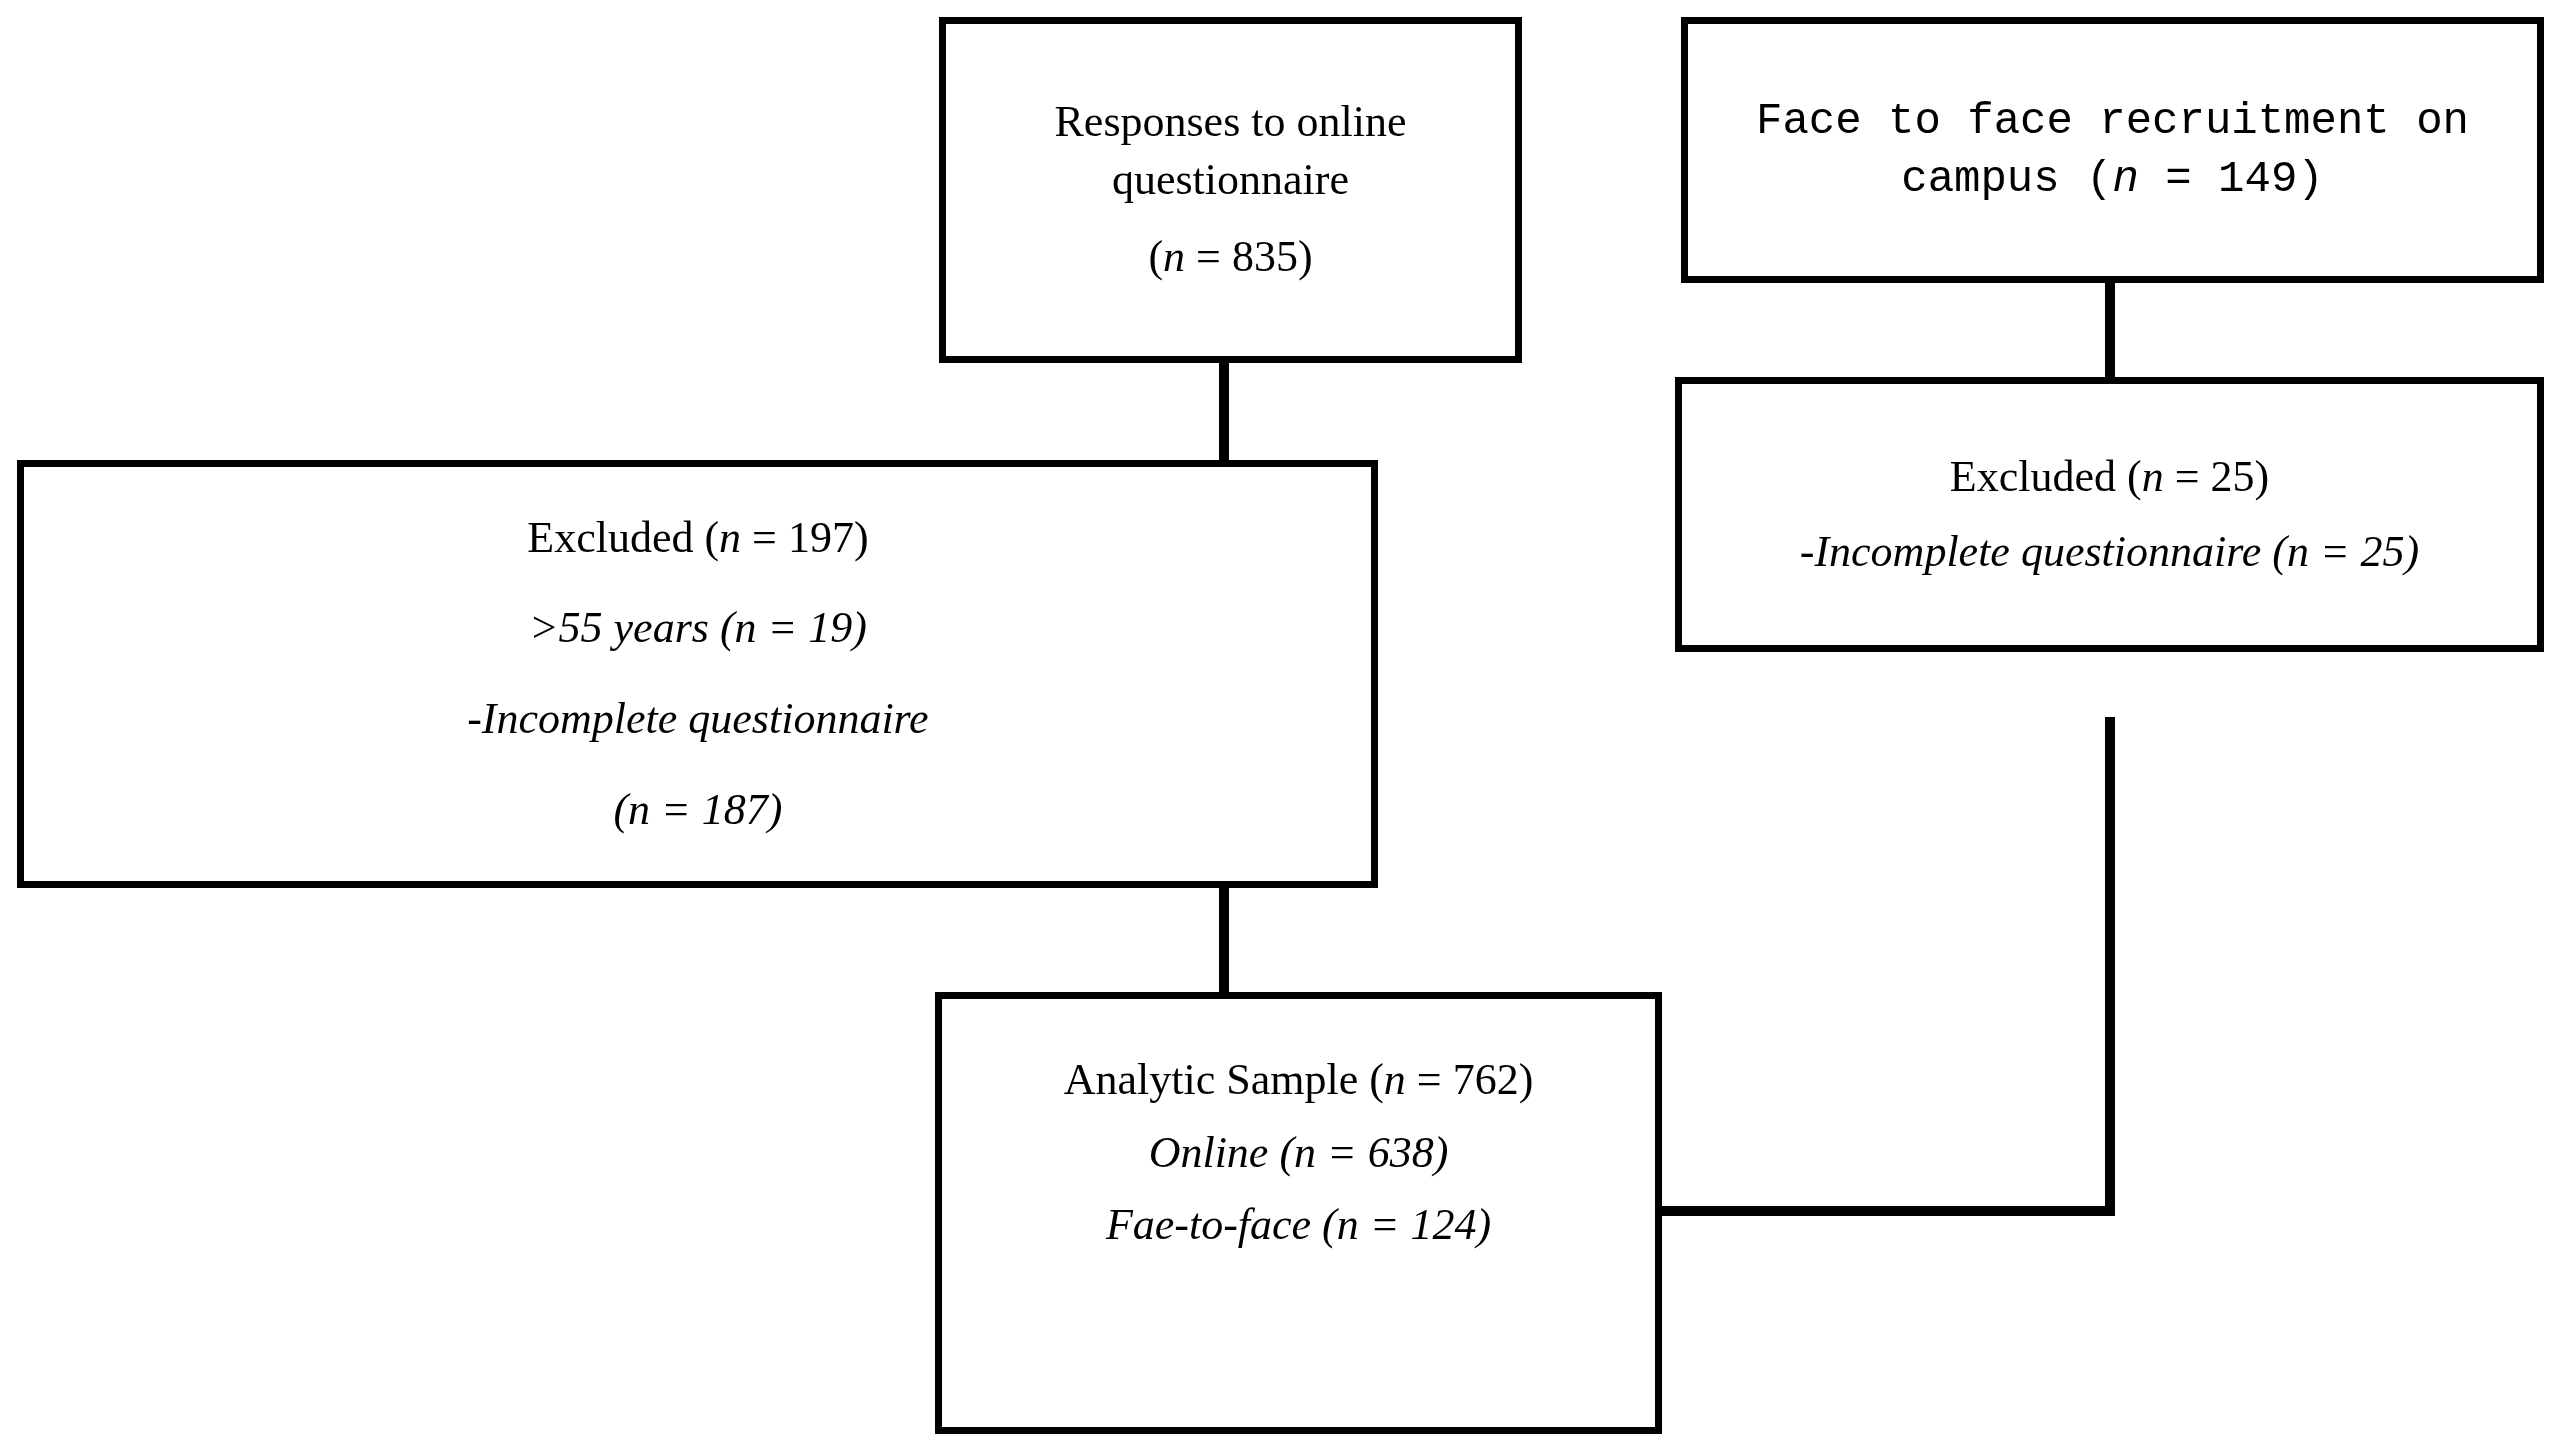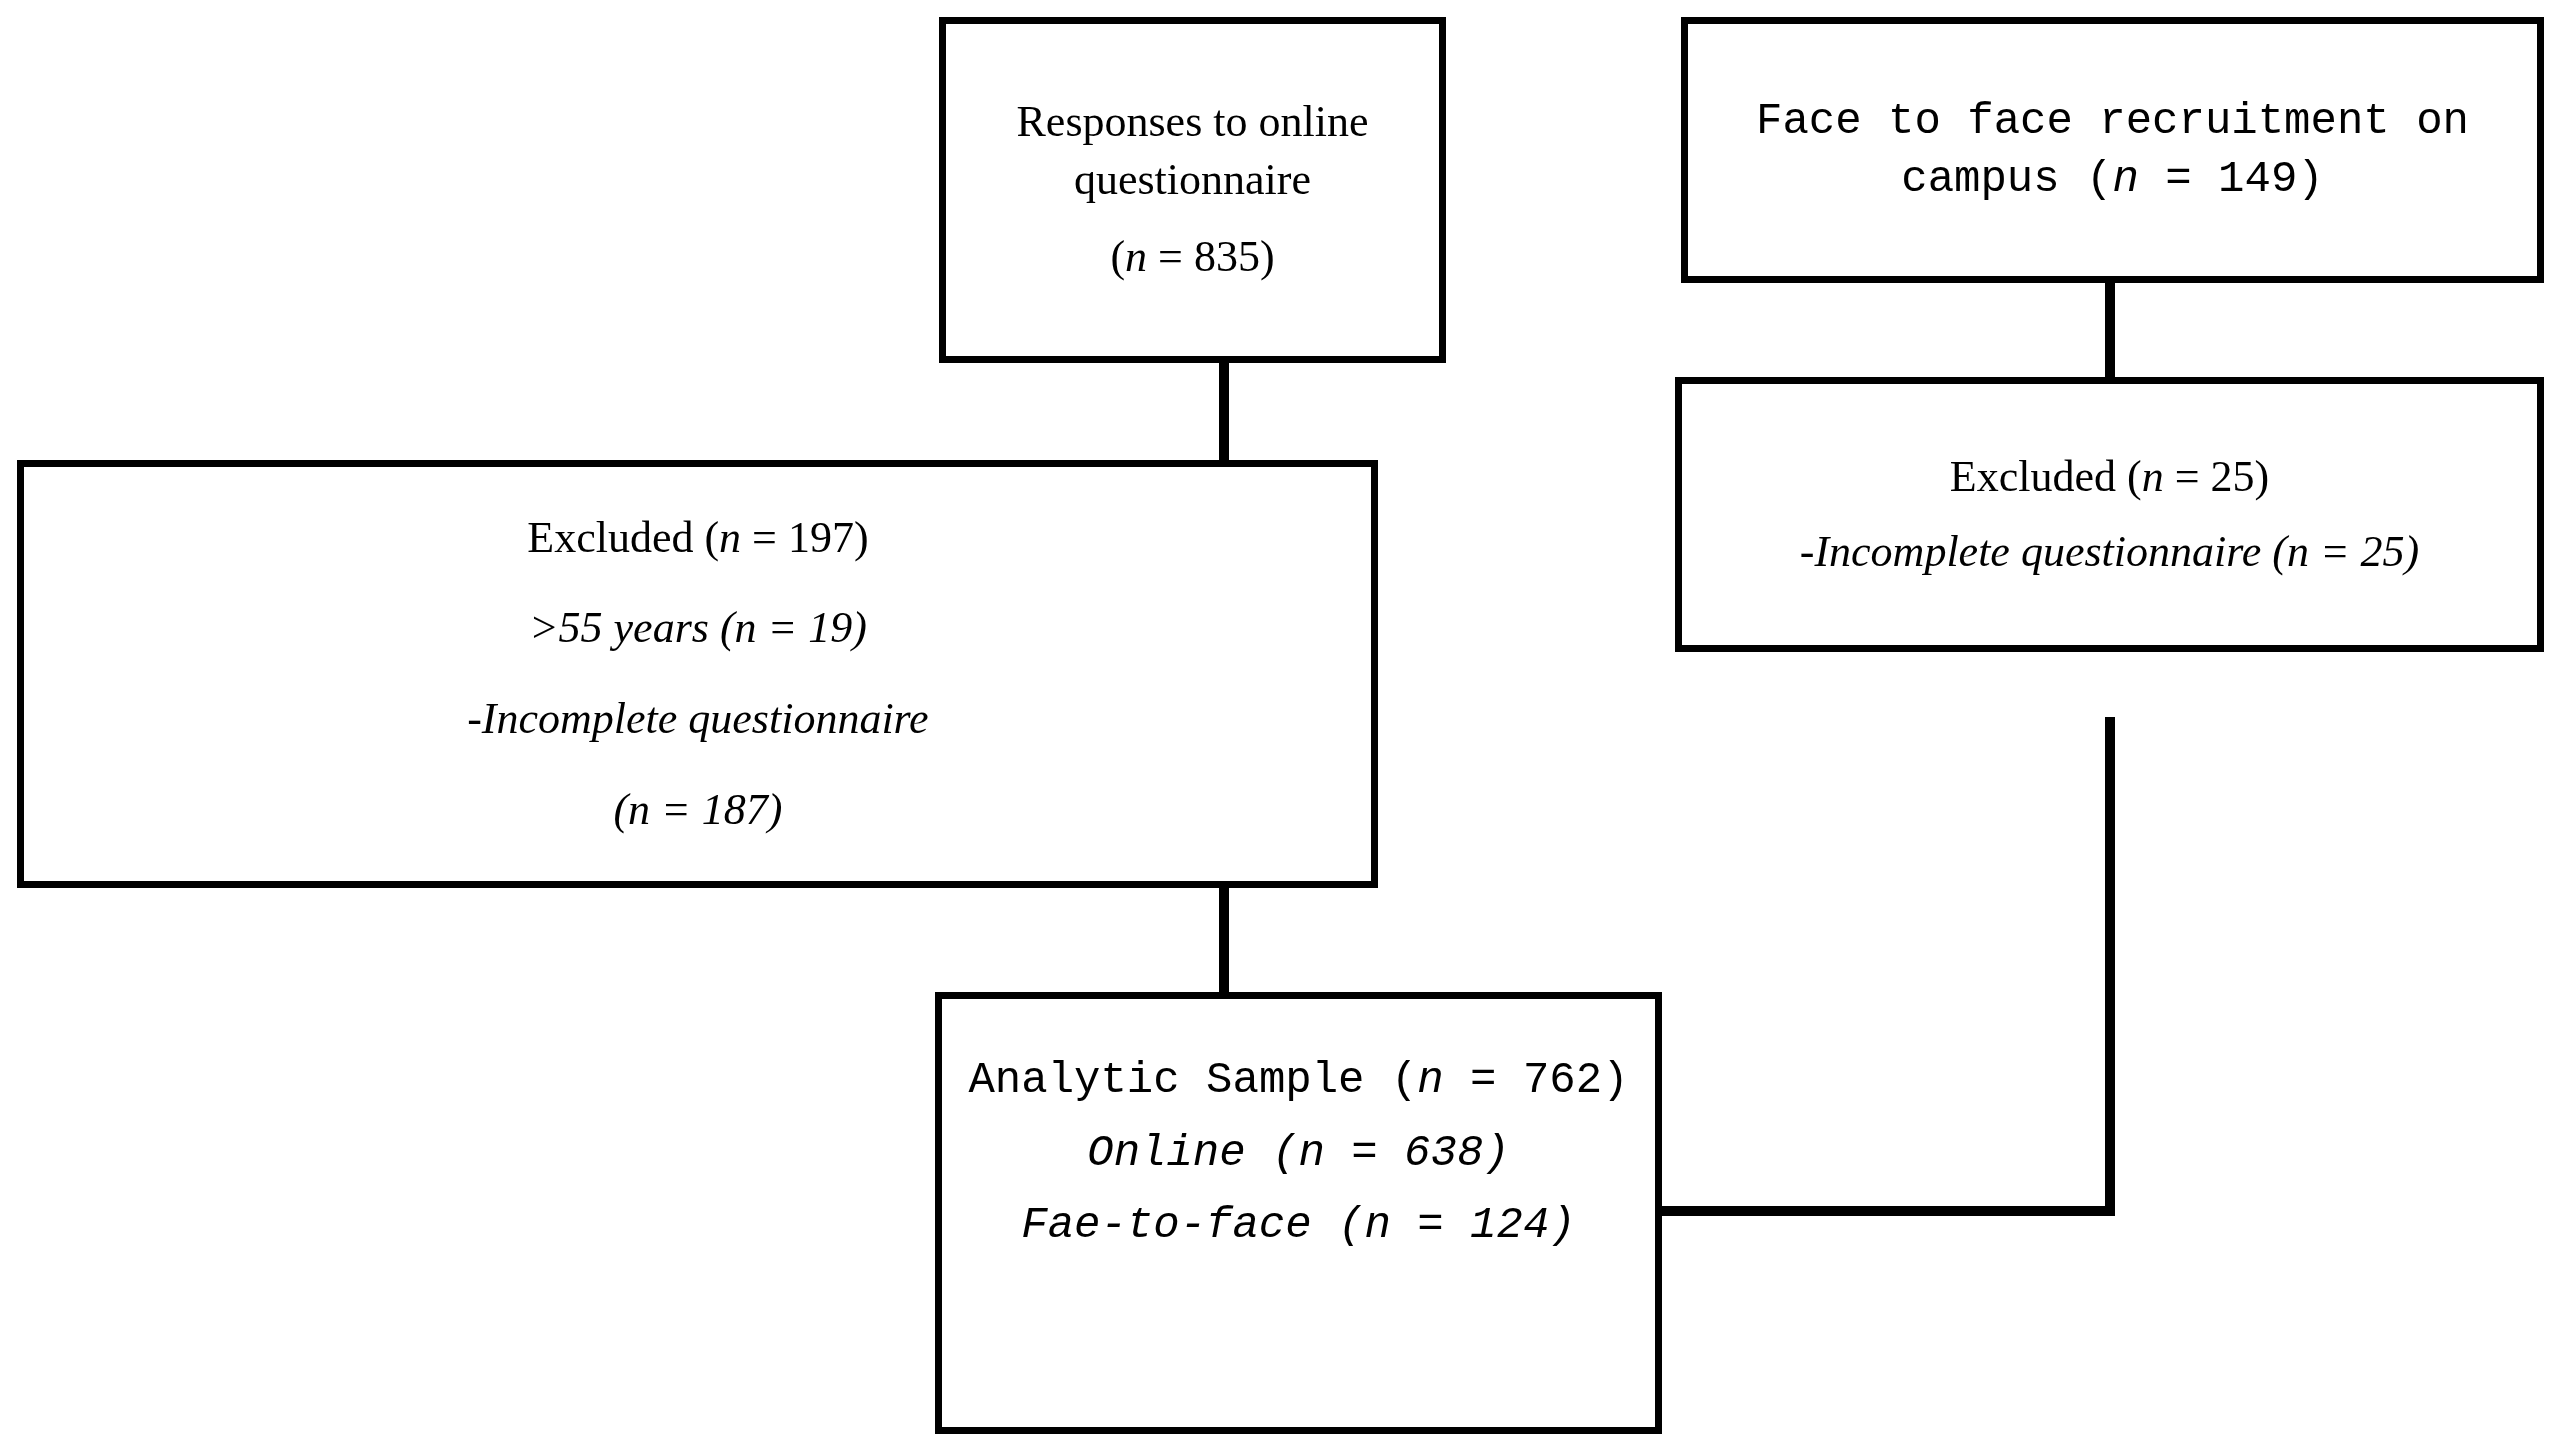--- a/index.html
+++ b/index.html
@@ -48,21 +48,21 @@
   
   .conn {
     position: absolute;
     background: #000000;
   }
 
   
   #box-online-responses {
     left: 939px;
     top: 16.6px;
-    width: 507px;
+    width: 583px;
     height: 346px;
   }
   #box-f2f-recruitment {
     left: 1681px;
     top: 16.6px;
     width: 863px;
     height: 266px;
     font-family: Liberation Mono, monospace;
   }
   #box-excluded-online {
@@ -75,21 +75,20 @@
     left: 1675px;
     top: 377px;
     width: 869px;
     height: 275px;
   }
   #box-analytic-sample {
     left: 935px;
     top: 992px;
     width: 727px;
     height: 442px;
-    font-family: Liberation Mono, monospace;
   }
 
   
   #conn-online-vertical {
     left: 1219px;
     top: 358px;
     width: 9.6px;
     height: 639px;
   }
   #conn-excluded-online-stub {

